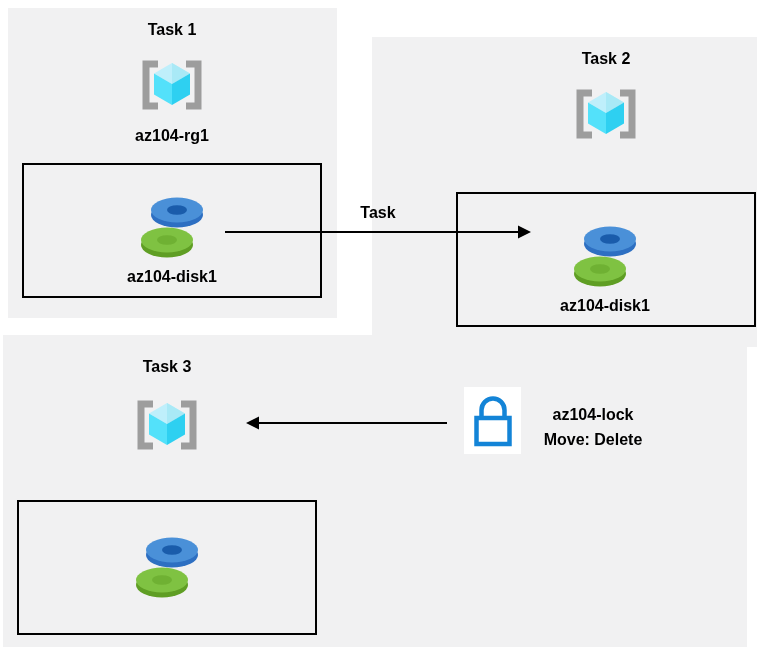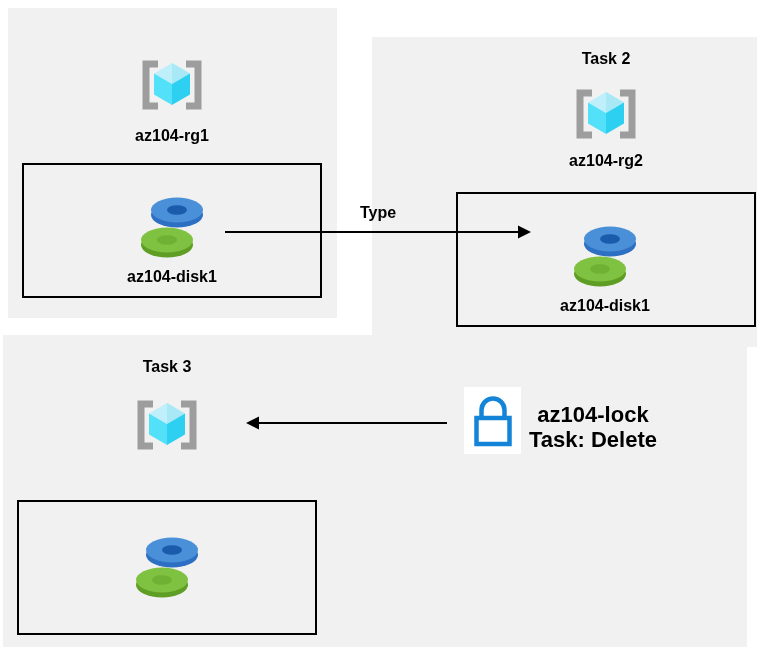--- a/index.html
+++ b/index.html
@@ -37,34 +37,35 @@
 
   
   #t3-title{left:104px;top:23px;width:120px;}
   #t3-rg-icon{left:129px;top:62px;}
   #t3-rg-label{left:94px;top:129px;width:140px;}
   #t3-disk-icon{left:131px;top:202px;}
   #t3-disk-label{left:84px;top:273px;width:160px;}
 
   
   #lock-tile{left:461px;top:52px;width:57px;height:67px;background:#ffffff;}
-  #lock-text{left:510px;top:67px;width:160px;font-weight:bold;font-size:22px;line-height:25px;text-align:center;white-space:nowrap;}
+  #lock-text{left:510px;top:67px;width:160px;font-weight:bold;font-size:16px;line-height:25px;text-align:center;white-space:nowrap;}
 
   
   #arrows{position:absolute;left:0;top:0;width:757px;height:653px;pointer-events:none;}
   #move-label{left:338px;top:204px;width:80px;}
 
   svg{display:block;}
 </style>
 </head>
 <body>
 
 <div class="canvas">
 
   <section class="panel" id="panel-task1">
+    <div class="abs txt" id="t1-title">Task 1</div>
 
     <svg class="abs" id="t1-rg-icon" width="70" height="56" viewBox="0 0 70 56">
       <path d="M21 7 L9 7 L9 49 L21 49" fill="none" stroke="#9d9d9d" stroke-width="7"></path>
       <path d="M49 7 L61 7 L61 49 L49 49" fill="none" stroke="#9d9d9d" stroke-width="7"></path>
       <polygon points="35,6 53,16.5 35,27 17,16.5" fill="#bfeffb"></polygon>
       <polygon points="35,6 53,16.5 35,27" fill="#a9e9f6"></polygon>
       <polygon points="17,16.5 35,27 35,48 17,37.5" fill="#53e1fa"></polygon>
       <polygon points="53,16.5 35,27 35,48 53,37.5" fill="#2ed0f1"></polygon>
     </svg>
     <div class="abs txt" id="t1-rg-label">az104-rg1</div>
@@ -86,21 +87,20 @@
     <div class="abs txt" id="t2-title">Task 2</div>
 
     <svg class="abs" id="t2-rg-icon" width="70" height="56" viewBox="0 0 70 56">
       <path d="M21 7 L9 7 L9 49 L21 49" fill="none" stroke="#9d9d9d" stroke-width="7"></path>
       <path d="M49 7 L61 7 L61 49 L49 49" fill="none" stroke="#9d9d9d" stroke-width="7"></path>
       <polygon points="35,6 53,16.5 35,27 17,16.5" fill="#bfeffb"></polygon>
       <polygon points="35,6 53,16.5 35,27" fill="#a9e9f6"></polygon>
       <polygon points="17,16.5 35,27 35,48 17,37.5" fill="#53e1fa"></polygon>
       <polygon points="53,16.5 35,27 35,48 53,37.5" fill="#2ed0f1"></polygon>
     </svg>
-    <div class="abs txt" id="t2-rg-label">az104-rg2</div>
 
     <div class="rbox" id="box2"></div>
 
     <svg class="abs" id="t2-disk-icon" width="66" height="62" viewBox="0 0 66 62">
       <ellipse cx="38" cy="18" rx="26" ry="12.5" fill="#2d6fc2"></ellipse>
       <ellipse cx="38" cy="13" rx="26" ry="12.5" fill="#4a90d8"></ellipse>
       <ellipse cx="38" cy="13" rx="10" ry="4.8" fill="#1a5cab"></ellipse>
       <ellipse cx="28" cy="48" rx="26" ry="12.5" fill="#5f9e24"></ellipse>
       <ellipse cx="28" cy="43" rx="26" ry="12.5" fill="#7fc242"></ellipse>
       <ellipse cx="28" cy="43" rx="10" ry="4.8" fill="#6fb133"></ellipse>
@@ -132,29 +132,29 @@
     </svg>
 
     <div class="abs" id="lock-tile">
       <svg width="57" height="67" viewBox="0 0 57 67">
         <path d="M17.5 33 V23 A11.5 11.5 0 0 1 40.5 23 V33" fill="none" stroke="#1384d7" stroke-width="4.5"></path>
         <rect x="12.5" y="31" width="33" height="26" fill="#ffffff" stroke="#1384d7" stroke-width="4.5"></rect>
       </svg>
     </div>
     <div class="abs" id="lock-text">
       <div>az104-lock</div>
-      <div>Task: Delete</div>
+      <div>Move: Delete</div>
     </div>
   </section>
 
   <svg id="arrows">
     <g>
       <line x1="225" y1="232" x2="518" y2="232" stroke="#000" stroke-width="2"></line>
       <polygon points="518,225.5 531,232 518,238.5" fill="#000"></polygon>
     </g>
     <g>
       <line x1="447" y1="423" x2="259" y2="423" stroke="#000" stroke-width="2"></line>
       <polygon points="259,416.5 246,423 259,429.5" fill="#000"></polygon>
     </g>
   </svg>
-  <div class="abs txt" id="move-label">Type</div>
+  <div class="abs txt" id="move-label">Task</div>
 
 </div>
 
 </body></html>

